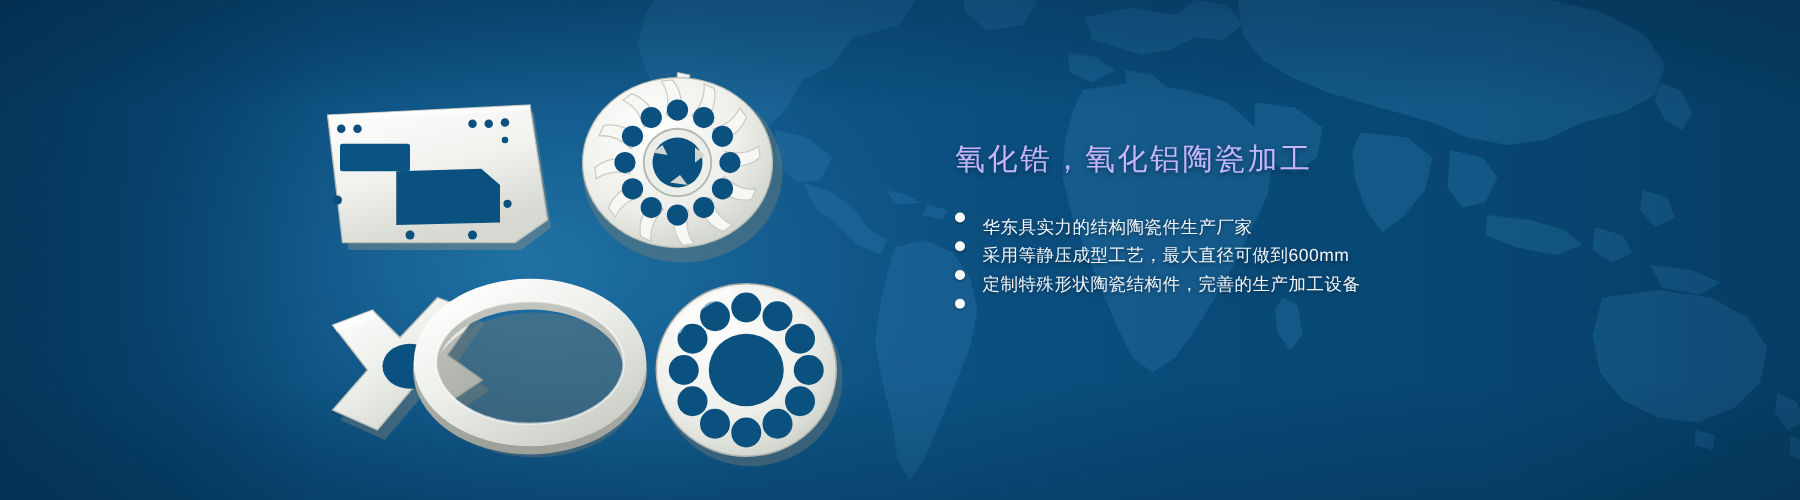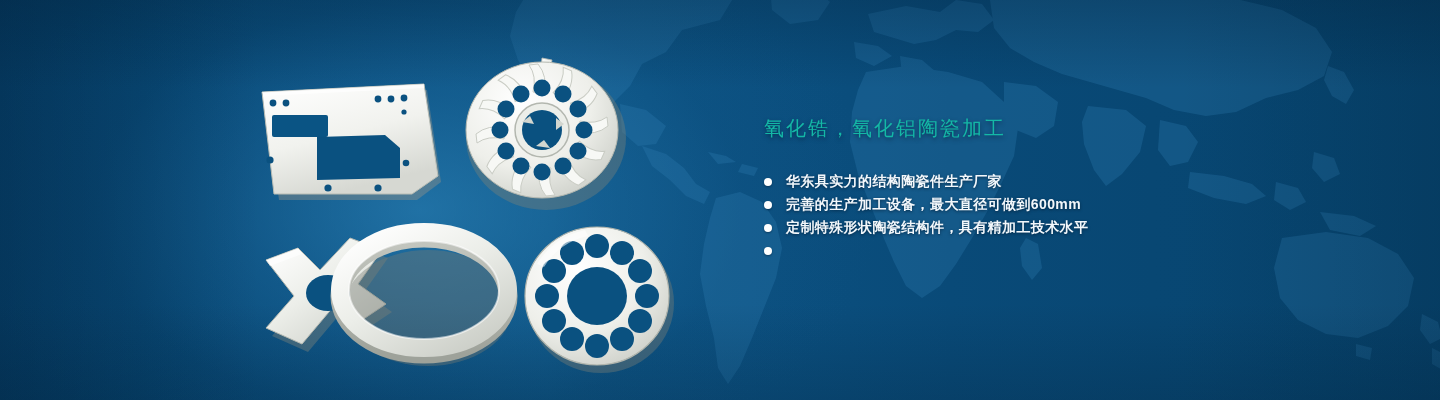--- a/index.html
+++ b/index.html
@@ -61,38 +61,36 @@
   }
   .products svg { display:block; }
 
   
   .copy {
     position:absolute;
     left:764px; top:108px;
     width:640px;
   }
   .headline {
-    font-size:20px;
+    font-size:24px;
     line-height:40px;
     letter-spacing:2px;
-    color:#14b8a6;
+    color:#c4b5fd;
     font-weight:400;
     text-shadow:0 2px 4px rgba(0,20,40,0.55);
     white-space:nowrap;
   }
   .bullets {
     list-style:none;
     margin-top:22px;
   }
   .bullet {
     display:flex;
-    align-items:center;
     height:23px;
     margin-bottom:0px;
-    font-weight:bold;
   }
   .dot {
     width:8px; height:8px;
     border-radius:50%;
     background:#ffffff;
     flex:0 0 auto;
     margin-right:14px;
     box-shadow:0 1px 2px rgba(0,20,40,0.45);
   }
   .bullet-text {
@@ -325,25 +323,25 @@
   <div class="copy">
     <h1 class="headline">氧化锆，氧化铝陶瓷加工</h1>
 
     <ul class="bullets">
       <li class="bullet">
         <span class="dot"></span>
         <span class="bullet-text">华东具实力的结构陶瓷件生产厂家</span>
       </li>
       <li class="bullet">
         <span class="dot"></span>
-        <span class="bullet-text">完善的生产加工设备，最大直径可做到600mm</span>
+        <span class="bullet-text">采用等静压成型工艺，最大直径可做到600mm</span>
       </li>
       <li class="bullet">
         <span class="dot"></span>
-        <span class="bullet-text">定制特殊形状陶瓷结构件，具有精加工技术水平</span>
+        <span class="bullet-text">定制特殊形状陶瓷结构件，完善的生产加工设备</span>
       </li>
       <li class="bullet">
         <span class="dot"></span>
       </li>
     </ul>
   </div>
 
 </div>
 
 </body></html>

